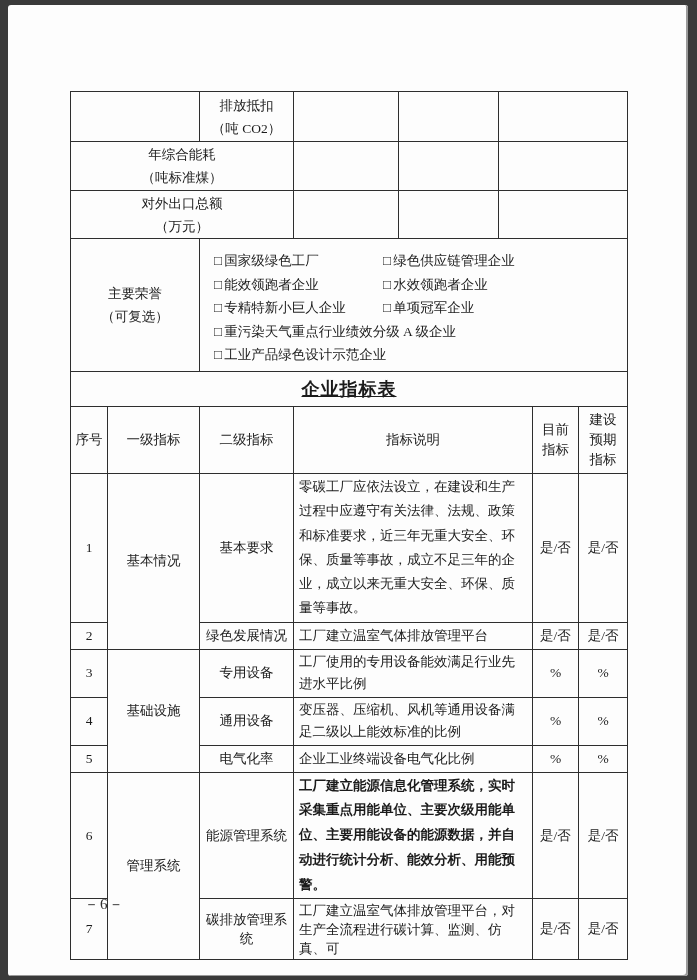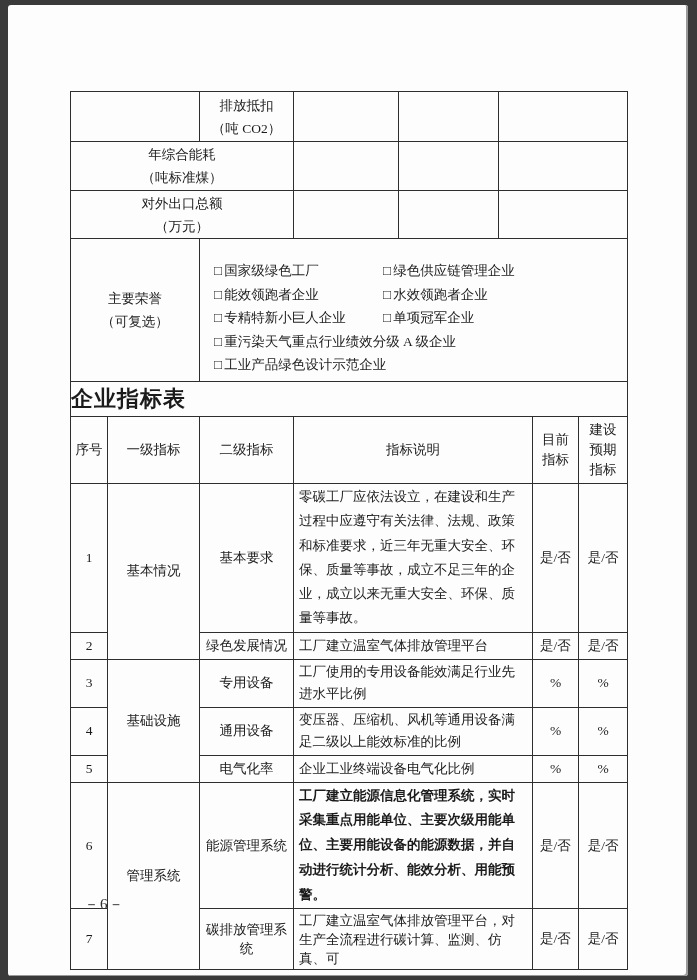--- a/index.html
+++ b/index.html
@@ -43,26 +43,27 @@
   .hdr {
     font-family:"Liberation Sans","DejaVu Sans",sans-serif;
     text-align:center;
     line-height:20px;
     white-space:pre-line;
     font-size:13.5px;
   }
   .title-cell {
     font-family:"Liberation Sans","DejaVu Sans",sans-serif;
     font-weight:bold;
-    font-size:22px;
-    text-align:left;
+    font-size:18px;
+    text-align:center;
     letter-spacing:1px;
+    text-decoration:underline;
   }
   .honors-content {
-    padding:20px 4px 4px 14px;
+    padding:10px 4px 4px 14px;
     line-height:23.6px;
     vertical-align:middle;
   }
   .h-left { display:inline-block; width:169px; }
   .cb { margin-right:2px; }
   .wrap2 { line-height:19px; }
   .page-number {
     position:absolute;
     left:76px; top:890px;         
     font-size:15px;

